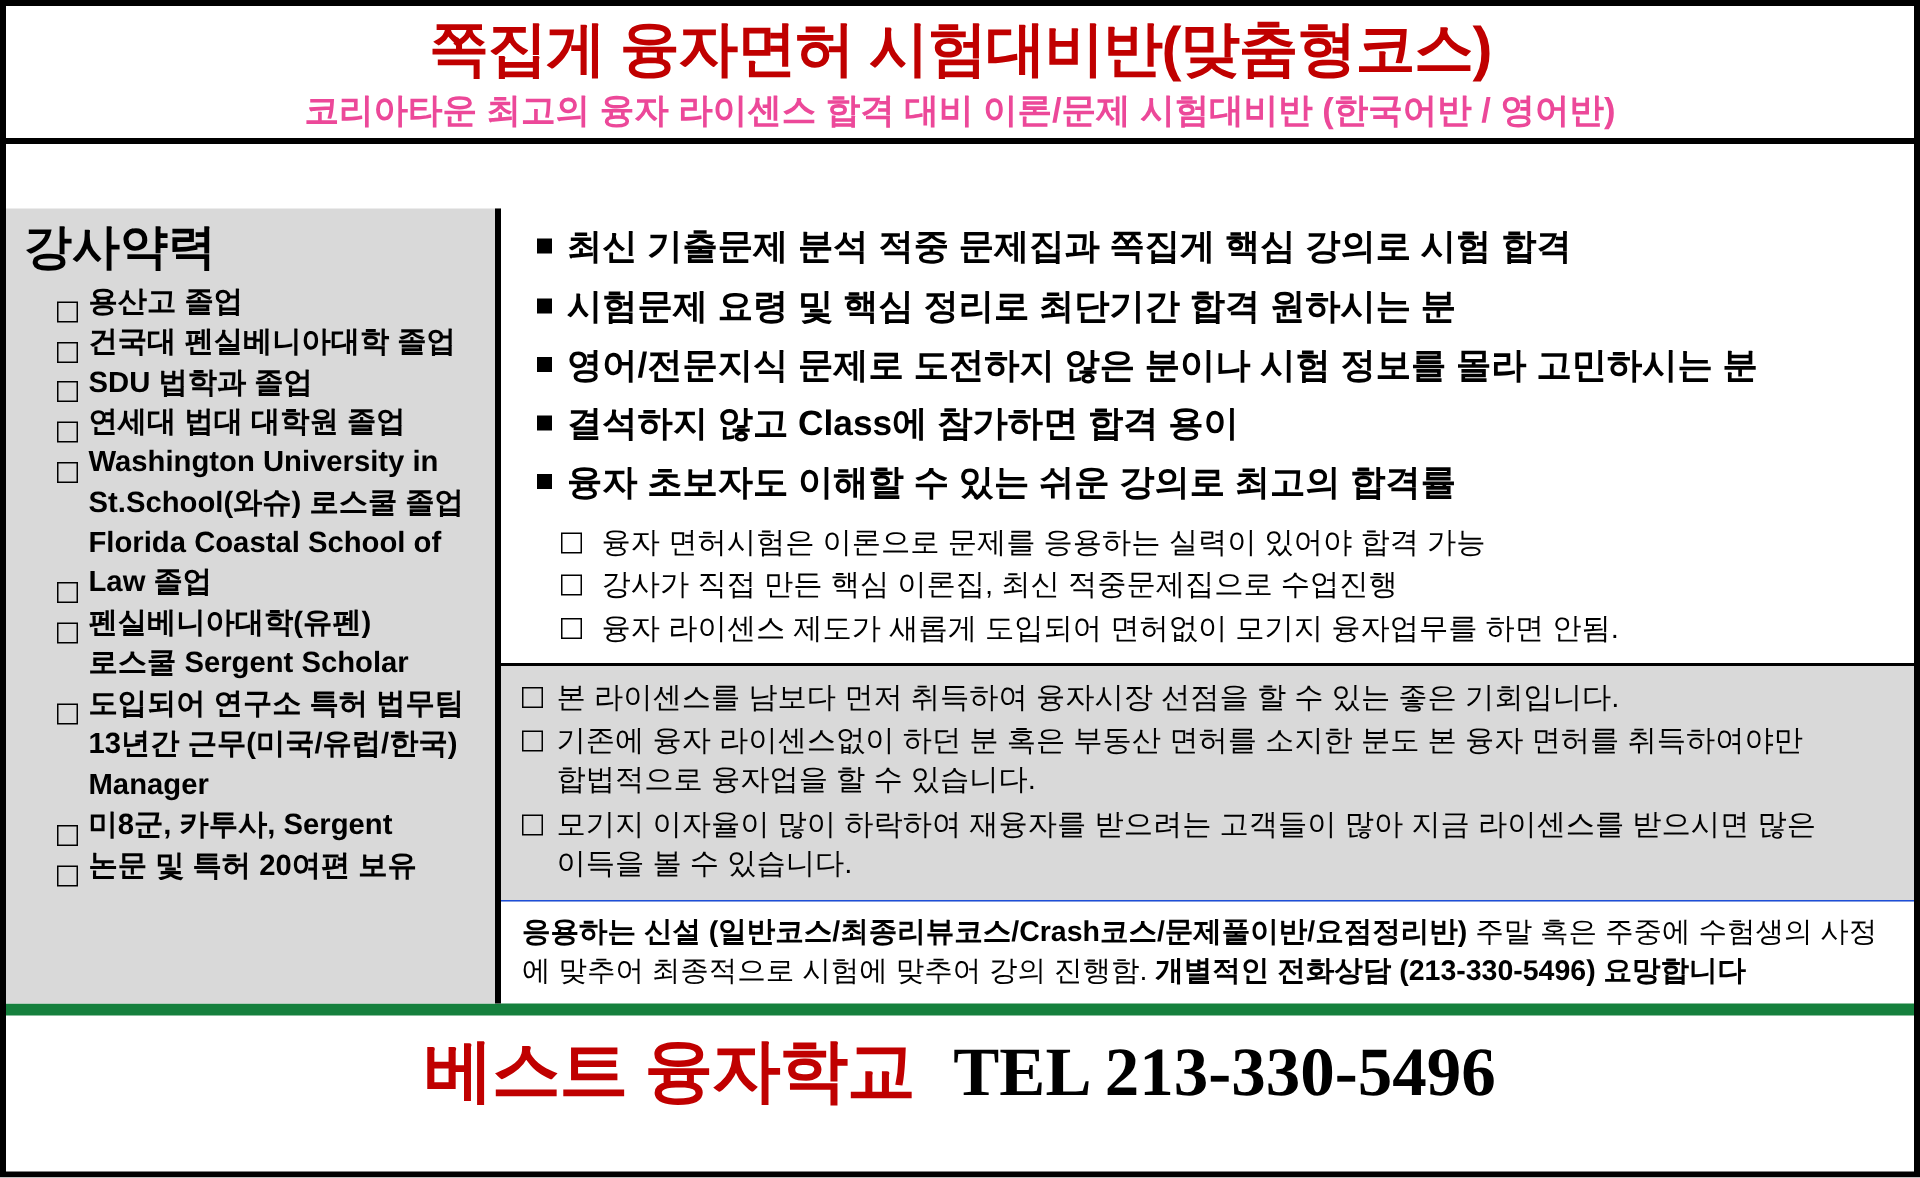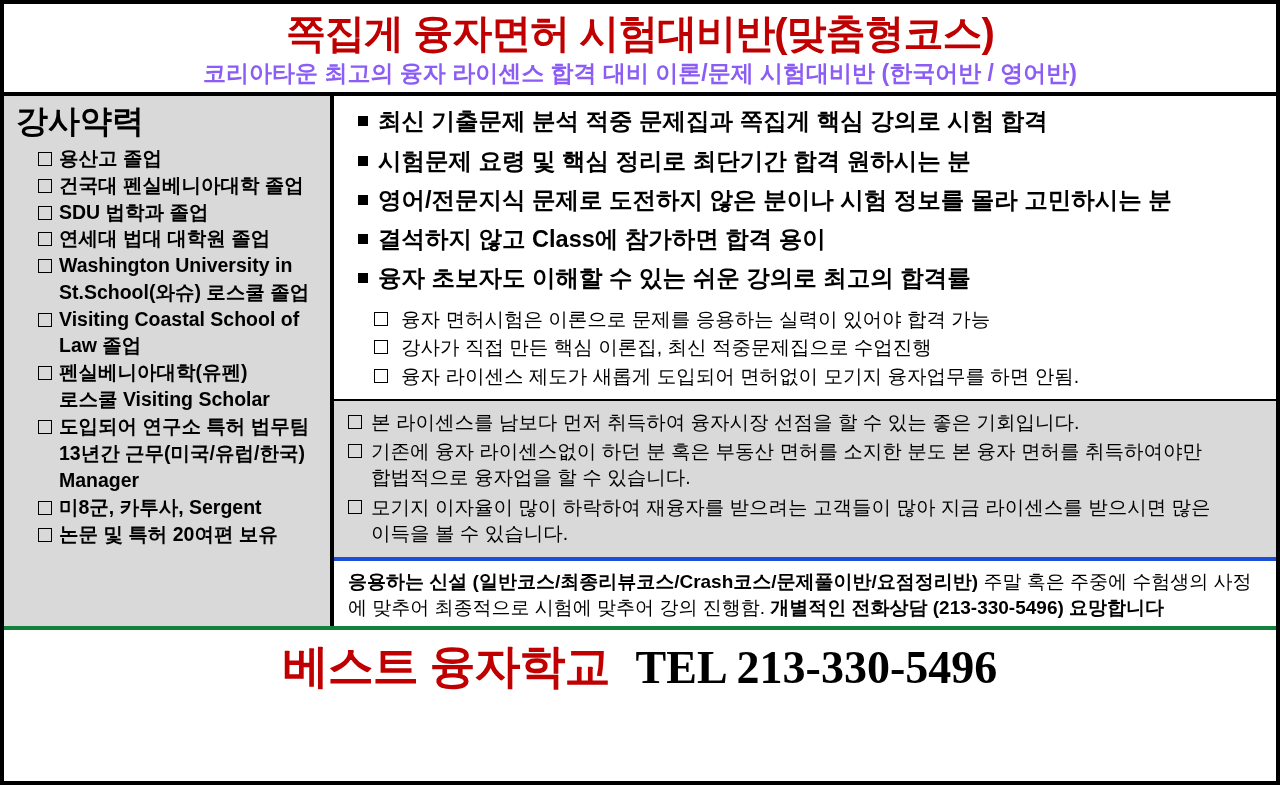--- a/index.html
+++ b/index.html
@@ -31,30 +31,31 @@
     font-weight: bold;
     font-size: 40px;
     line-height: 1.08;
     letter-spacing: -1px;
     white-space: nowrap;
   }
   .header-sub {
     margin-top: 6px;
     font-size: 23px;
     font-weight: bold;
-    color: #8b5cf6;
+    color: #ec4899;
     line-height: 1.1;
     white-space: nowrap;
   }
 
   
   .body-wrap {
     display: flex;
     align-items: stretch;
     height: 530px;
+    margin-top: 43px;
   }
   .left-col {
     width: 330px;
     box-sizing: border-box;
     background: #d9d9d9;
     border-right: 4px solid #000000;
     padding: 8px 8px 4px 12px;
   }
   .right-col {
     flex: 1;
@@ -74,21 +75,21 @@
     list-style: none;
     margin: 0;
     padding: 0;
   }
   .left-list li {
     font-size: 19.5px;
     font-weight: bold;
     line-height: 1.33;
     margin-bottom: 1px;
     display: flex;
-    align-items: flex-start;
+    align-items: flex-end;
     padding-left: 22px;
   }
   .left-list li .box {
     display: inline-block;
     width: 12px;
     height: 12px;
     border: 1.6px solid #000;
     margin-right: 7px;
     margin-top: 6px;
     flex: 0 0 auto;
@@ -145,21 +146,21 @@
     border: 1.5px solid #000;
     margin-right: 13px;
     margin-top: 6px;
     flex: 0 0 auto;
   }
 
   
   .gray-block {
     background: #d9d9d9;
     border-top: 2px solid #000;
-    border-bottom: 4px solid #1d4ed8;
+    border-bottom: 1px solid #1d4ed8;
     padding: 8px 12px 8px 14px;
   }
   .gray-block ul {
     margin: 0;
     padding: 0;
   }
   .gray-block li {
     list-style: none;
     font-size: 19.5px;
     line-height: 1.35;
@@ -181,21 +182,21 @@
   
   .note {
     padding: 8px 12px 4px 14px;
     font-size: 19px;
     line-height: 1.33;
   }
   .note b { font-weight: bold; }
 
   
   .footer {
-    border-top: 4px solid #15803d;
+    border-top: 8px solid #15803d;
     height: 74px;
     display: flex;
     align-items: center;
     justify-content: center;
     gap: 26px;
   }
   .footer-name {
     color: #c00000;
     font-size: 46px;
     font-weight: bold;
@@ -243,29 +244,29 @@
         <li>
             <span class="box"></span>
             <span class="txt">Washington University in</span>
           </li>
         <li>
             <span class="box hidden"></span>
             <span class="txt">St.School(와슈) 로스쿨 졸업</span>
           </li>
         <li>
             <span class="box"></span>
-            <span class="txt">Visiting Coastal School of Law 졸업</span>
+            <span class="txt">Florida Coastal School of Law 졸업</span>
           </li>
         <li>
             <span class="box"></span>
             <span class="txt">펜실베니아대학(유펜)</span>
           </li>
         <li>
             <span class="box hidden"></span>
-            <span class="txt">로스쿨 Visiting Scholar</span>
+            <span class="txt">로스쿨 Sergent Scholar</span>
           </li>
         <li>
             <span class="box"></span>
             <span class="txt">도입되어 연구소 특허 법무팀</span>
           </li>
         <li>
             <span class="box hidden"></span>
             <span class="txt">13년간 근무(미국/유럽/한국)</span>
           </li>
         <li>

